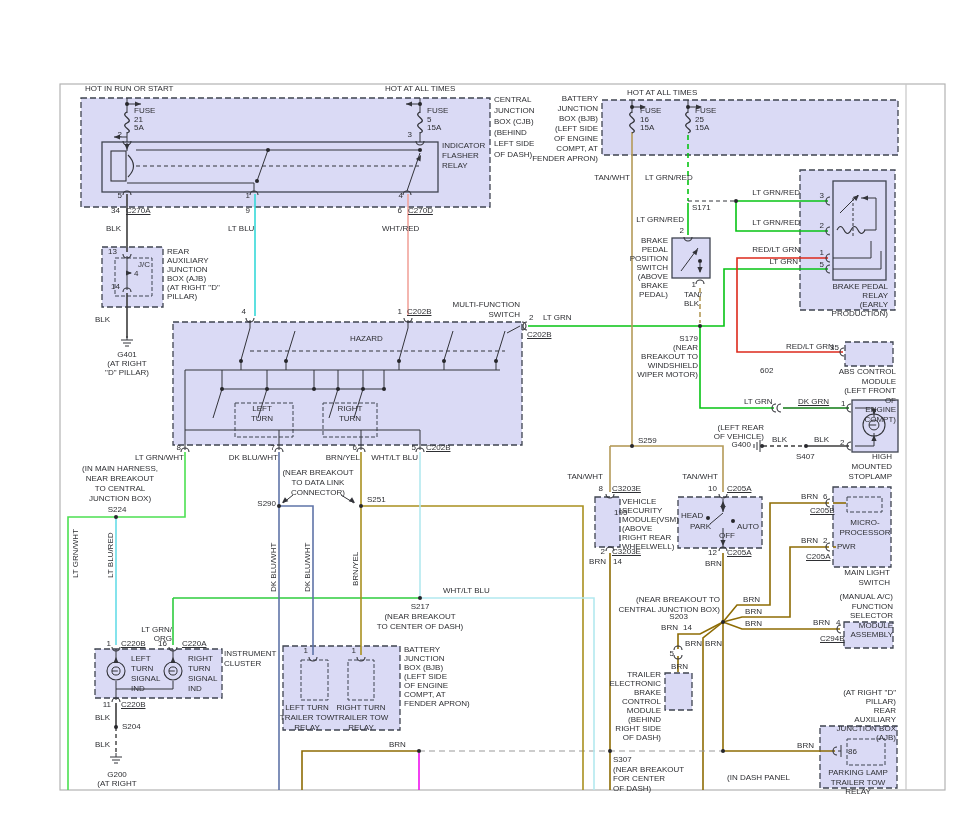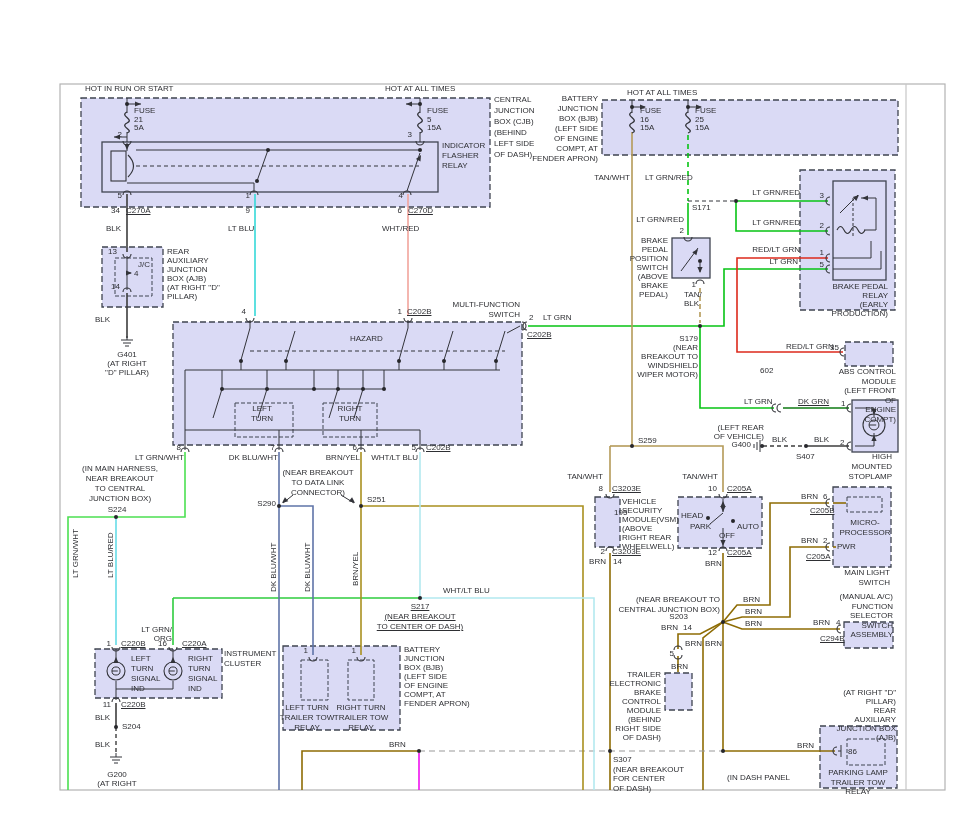--- a/index.html
+++ b/index.html
@@ -449,21 +449,21 @@
       <div class="lbl" style="left: 865px; top: 518px; line-height: 10px; transform: translateX(-50%); text-align: center;">MICRO-
 PROCESSOR</div>
       <div class="lbl" style="left: 818px; top: 537px; line-height: 8.5px; transform: translateX(-100%); text-align: right;">BRN</div>
       <div class="lbl" style="left: 823px; top: 537px; line-height: 8.5px;">2</div>
       <div class="lbl u" style="left: 806px; top: 553px; line-height: 8.5px;">C205A</div>
       <div class="lbl" style="left: 837px; top: 543px; line-height: 8.5px;">PWR</div>
       <div class="lbl" style="left: 890px; top: 568px; line-height: 10px; transform: translateX(-100%); text-align: right;">MAIN LIGHT
 SWITCH</div>
       <div class="lbl" style="left: 893px; top: 592px; line-height: 9.5px; transform: translateX(-100%); text-align: right;">(MANUAL A/C)
 FUNCTION SELECTOR
-SWITCH ASSEMBLY</div>
+MODULE ASSEMBLY</div>
       <div class="lbl" style="left: 830px; top: 619px; line-height: 8.5px; transform: translateX(-100%); text-align: right;">BRN</div>
       <div class="lbl" style="left: 836px; top: 619px; line-height: 8.5px;">4</div>
       <div class="lbl u" style="left: 820px; top: 635px; line-height: 8.5px;">C294B</div>
       <div class="lbl" style="left: 678px; top: 624px; line-height: 8.5px; transform: translateX(-100%); text-align: right;">BRN</div>
       <div class="lbl" style="left: 683px; top: 624px; line-height: 8.5px;">14</div>
       <div class="lbl" style="left: 674px; top: 650px; line-height: 8.5px; transform: translateX(-100%); text-align: right;">5</div>
       <div class="lbl" style="left: 688px; top: 663px; line-height: 8.5px; transform: translateX(-100%); text-align: right;">BRN</div>
       <div class="lbl" style="left: 661px; top: 670px; line-height: 9px; transform: translateX(-100%); text-align: right;">TRAILER
 ELECTRONIC
 BRAKE
@@ -501,21 +501,21 @@
 TO DATA LINK
 CONNECTOR)</div>
       <div class="lbl" style="left: 276px; top: 500px; line-height: 8.5px; transform: translateX(-100%); text-align: right;">S290</div>
       <div class="lbl" style="left: 367px; top: 496px; line-height: 8.5px;">S251</div>
       <div class="lbl" style="left: 72px; top: 578px; line-height: 8.5px; transform: rotate(-90deg); transform-origin: 0px 0px; white-space: nowrap;">LT GRN/WHT</div>
       <div class="lbl" style="left: 107px; top: 578px; line-height: 8.5px; transform: rotate(-90deg); transform-origin: 0px 0px; white-space: nowrap;">LT BLU/RED</div>
       <div class="lbl" style="left: 270px; top: 592px; line-height: 8.5px; transform: rotate(-90deg); transform-origin: 0px 0px; white-space: nowrap;">DK BLU/WHT</div>
       <div class="lbl" style="left: 304px; top: 592px; line-height: 8.5px; transform: rotate(-90deg); transform-origin: 0px 0px; white-space: nowrap;">DK BLU/WHT</div>
       <div class="lbl" style="left: 352px; top: 586px; line-height: 8.5px; transform: rotate(-90deg); transform-origin: 0px 0px; white-space: nowrap;">BRN/YEL</div>
       <div class="lbl" style="left: 443px; top: 587px; line-height: 8.5px;">WHT/LT BLU</div>
-      <div class="lbl" style="left: 420px; top: 602px; line-height: 10px; transform: translateX(-50%); text-align: center; text-decoration: underline;">S217
+      <div class="lbl" style="left: 420px; top: 602px; line-height: 10px; transform: translateX(-50%); text-align: center;">S217
 (NEAR BREAKOUT
 TO CENTER OF DASH)</div>
       <div class="lbl" style="left: 172px; top: 625px; line-height: 9px; transform: translateX(-100%); text-align: right;">LT GRN/
 ORG</div>
       <div class="lbl" style="left: 111px; top: 640px; line-height: 8.5px; transform: translateX(-100%); text-align: right;">1</div>
       <div class="lbl u" style="left: 121px; top: 640px; line-height: 8.5px;">C220B</div>
       <div class="lbl" style="left: 167px; top: 640px; line-height: 8.5px; transform: translateX(-100%); text-align: right;">16</div>
       <div class="lbl u" style="left: 182px; top: 640px; line-height: 8.5px;">C220A</div>
       <div class="lbl" style="left: 224px; top: 649px; line-height: 10px;">INSTRUMENT
 CLUSTER</div>

